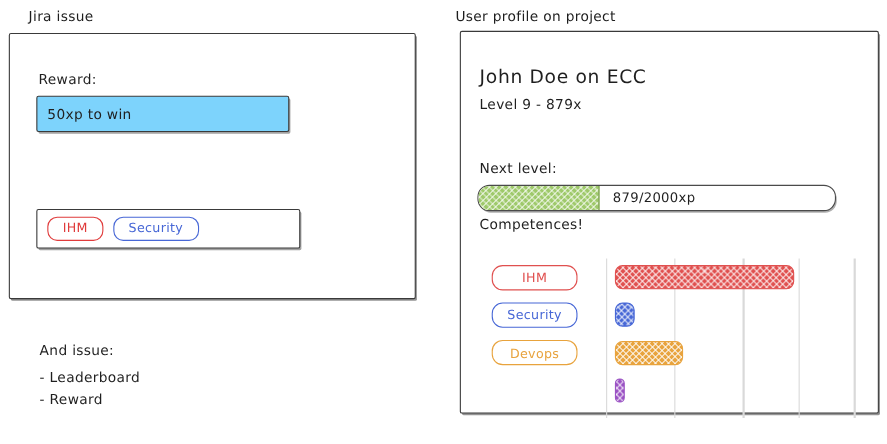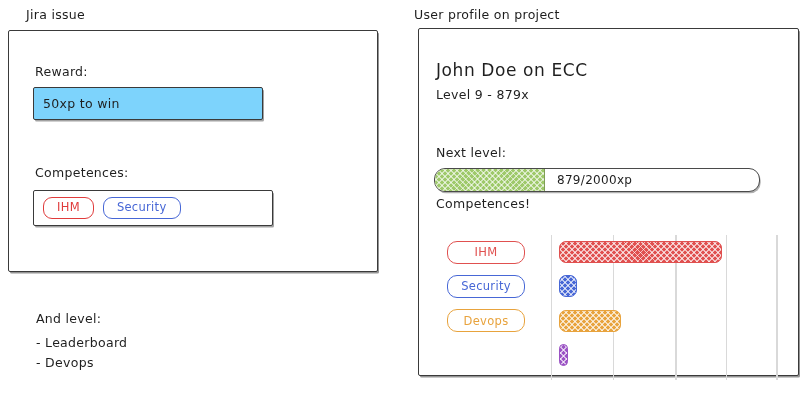--- a/index.html
+++ b/index.html
@@ -168,33 +168,32 @@
 <div class="panel-caption sketch-text" style="left:26px; top:7px;">Jira issue</div>
 
 <div class="panel" id="left-panel" style="left:8px; top:30px; width:368px; height:240px;">
 
   <div class="field-label sketch-text" style="left:26px; top:33px;">Reward:</div>
 
   <div class="input-box sketch-text" style="left:24px; top:56px; width:230px; height:33px;">
     <span>50xp to win</span>
   </div>
 
-  <div class="field-label sketch-text" style="left:26px; top:134px;">Competences:</div>
 
   <div class="tag-row" id="left-tag-row" style="left:24px; top:159px; width:240px; height:36px;">
       <div class="tag sketch-text" style="color: rgb(224, 59, 59);">IHM</div>
       <div class="tag sketch-text" style="color: rgb(71, 103, 214);">Security</div>
     </div>
 
 </div>
 
 <div class="also-block" id="also-block" style="left:36px; top:311px;">
-  <div class="also-title sketch-text">And level:</div>
+  <div class="also-title sketch-text">And issue:</div>
 <div class="also-item sketch-text">- Leaderboard</div>
-    <div class="also-item sketch-text">- Devops</div>
+    <div class="also-item sketch-text">- Reward</div>
   </div>
 
 <div class="panel-caption sketch-text" style="left:414px; top:7px;">User profile on project</div>
 
 <div class="panel" id="right-panel" style="left:418px; top:28px; width:379px; height:346px;">
 
   <div class="profile-name sketch-text" style="left:17px; top:31px;">John Doe on ECC</div>
 
   <div class="profile-level sketch-text" style="left:17px; top:58px;">Level 9 - 879x</div>
 

